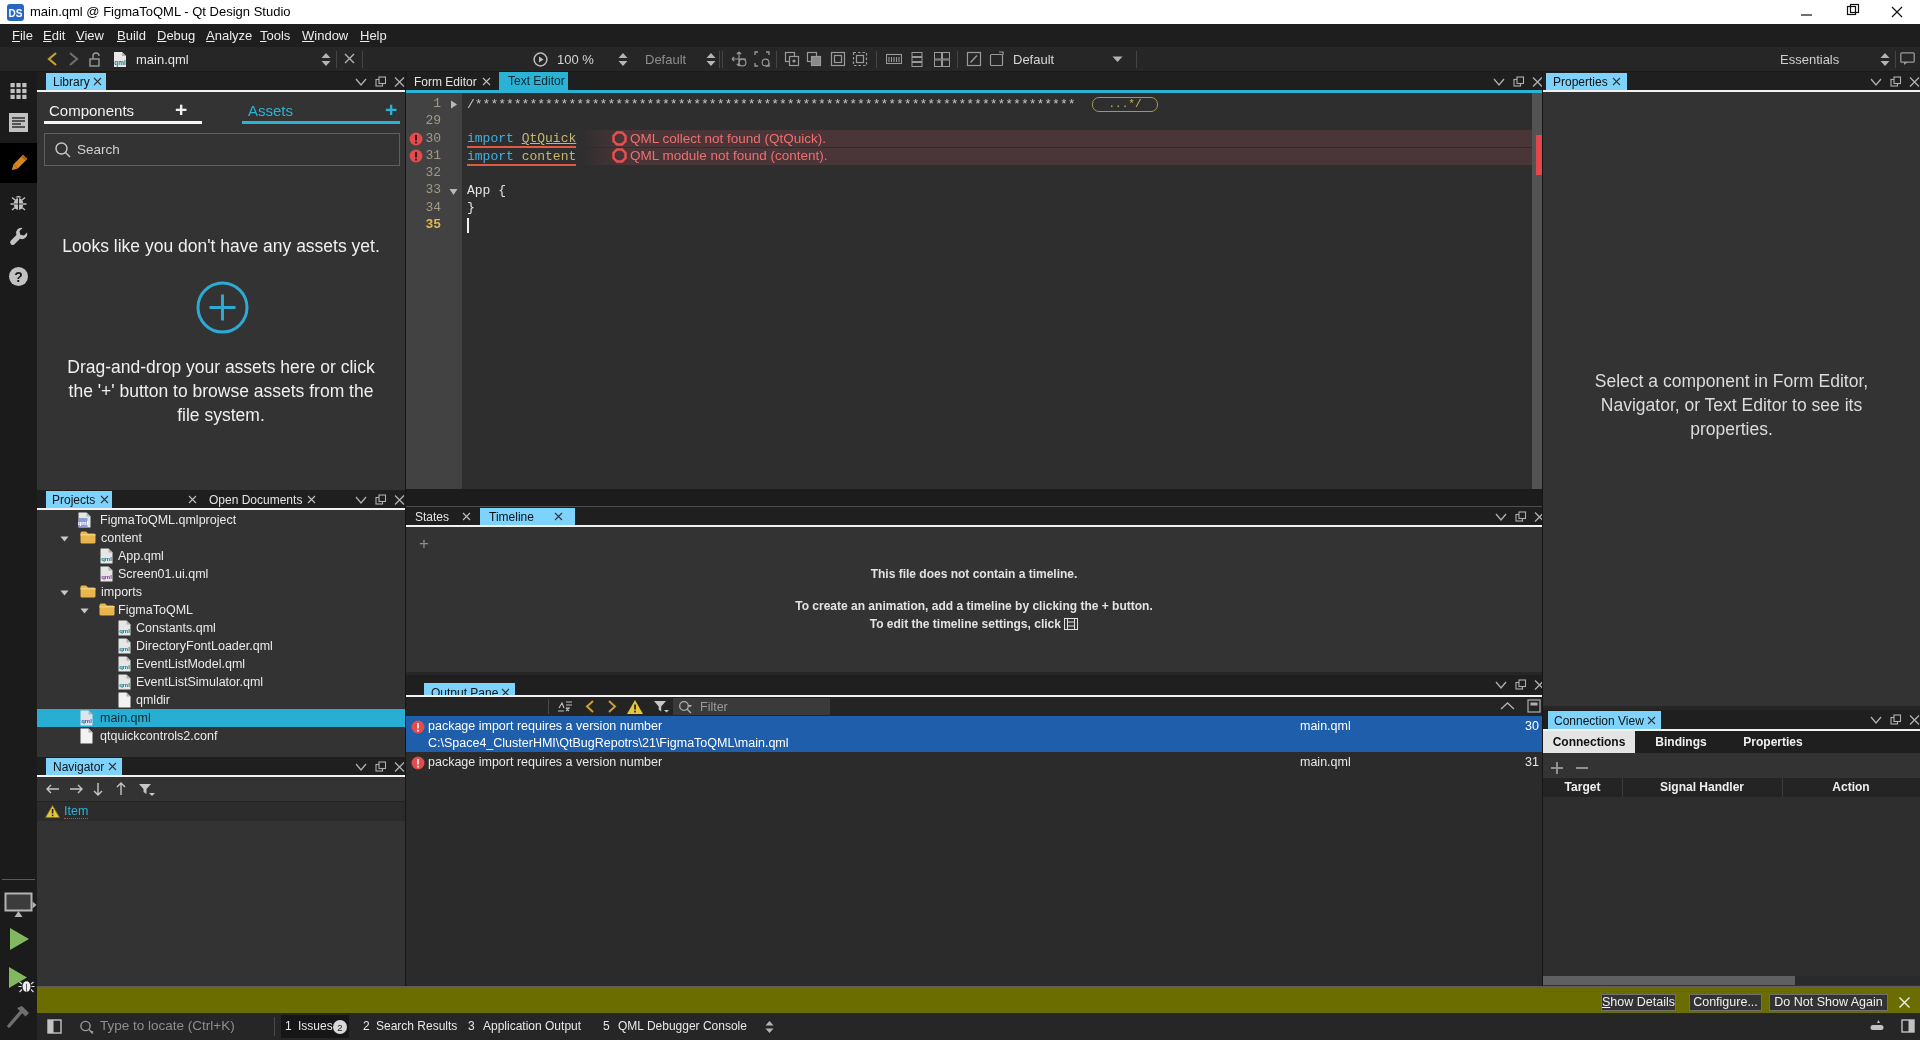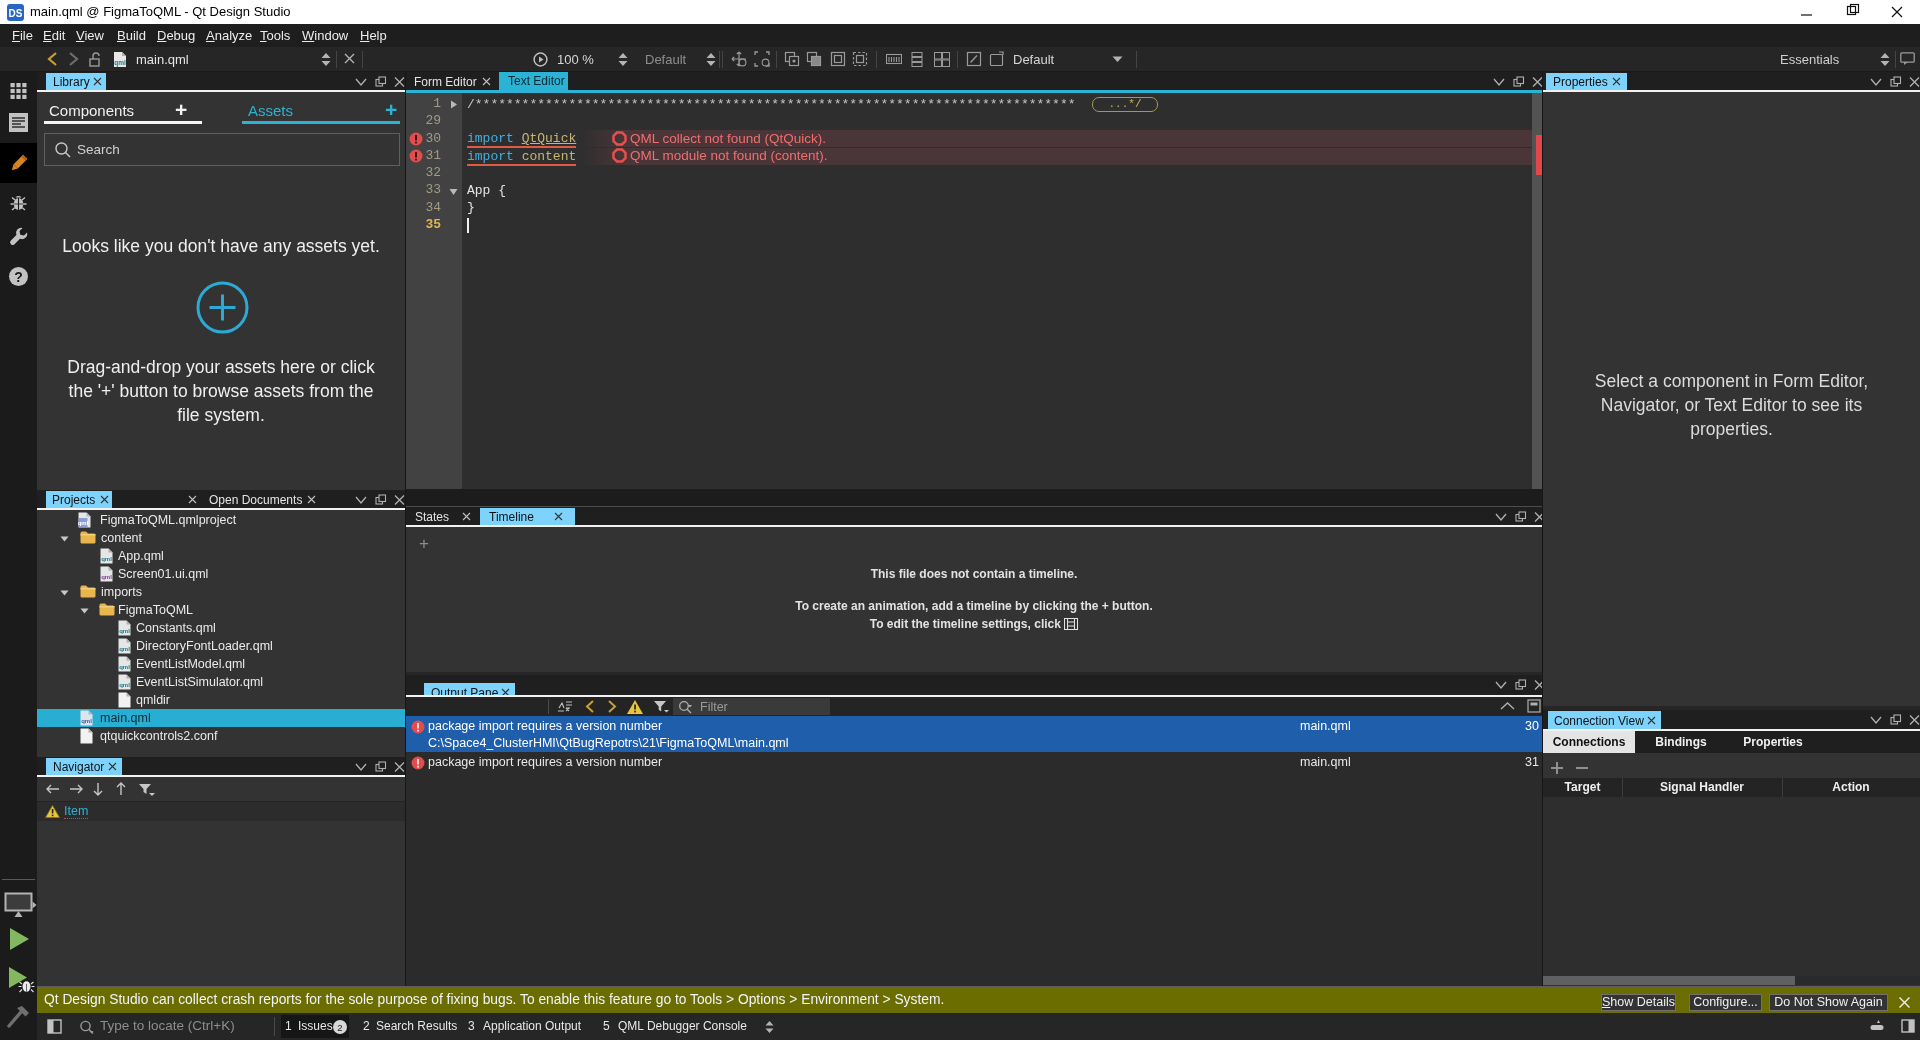--- a/index.html
+++ b/index.html
@@ -657,21 +657,20 @@
     <div class="abs" style="left:79px;top:0;width:1px;height:19px;background:#3d3d3d;"></div>
     <div class="abs" style="left:239px;top:0;width:1px;height:19px;background:#3d3d3d;"></div>
   </div>
   <div class="abs" style="left:0;top:91px;width:377px;height:179px;background:#2e2e2e;"></div>
 
   <div class="abs" style="left:0;top:270px;width:377px;height:9px;background:#2a2a2a;"></div>
   <div class="abs" style="left:0;top:270px;width:252px;height:9px;background:#606060;"></div>
 </div>
 
 <div class="abs" style="left:37px;top:986px;width:1883px;height:27px;background:#6c6d00;border-top:1px solid #5c5c5c;" id="crashbar">
-  <div class="abs" style="left:7px;top:5px;font-size:13.8px;color:#f0f4f8;">Qt Design Studio can collect crash reports for the sole purpose of fixing bugs. To enable this feature go to Tools &gt; Options &gt; Environment &gt; System.</div>
   <div class="abs" style="left:1564px;top:7px;width:75px;height:17px;background:#333;border:1px solid #707070;color:#f0f0f0;font-size:12.5px;text-align:center;line-height:15px;"><u>S</u>how Details</div>
   <div class="abs" style="left:1652px;top:7px;width:73px;height:17px;background:#333;border:1px solid #707070;color:#f0f0f0;font-size:12.5px;text-align:center;line-height:15px;">Configure...</div>
   <div class="abs" style="left:1732px;top:7px;width:119px;height:17px;background:#333;border:1px solid #707070;color:#f0f0f0;font-size:12.5px;text-align:center;line-height:15px;">Do Not Show Again</div>
   <svg class="abs" style="left:1861px;top:9px;" width="13" height="13" viewBox="0 0 13 13">
         <path d="M1.5 1.5 L11.5 11.5 M11.5 1.5 L1.5 11.5" stroke="#f0f0f0" stroke-width="1.4"></path>
       </svg>
 </div>
 
 <div class="abs" style="left:37px;top:1013px;width:1883px;height:27px;background:#262626;" id="statusbar">
   <svg class="abs" style="left:10px;top:6px;" width="15" height="15" viewBox="0 0 15 15">

